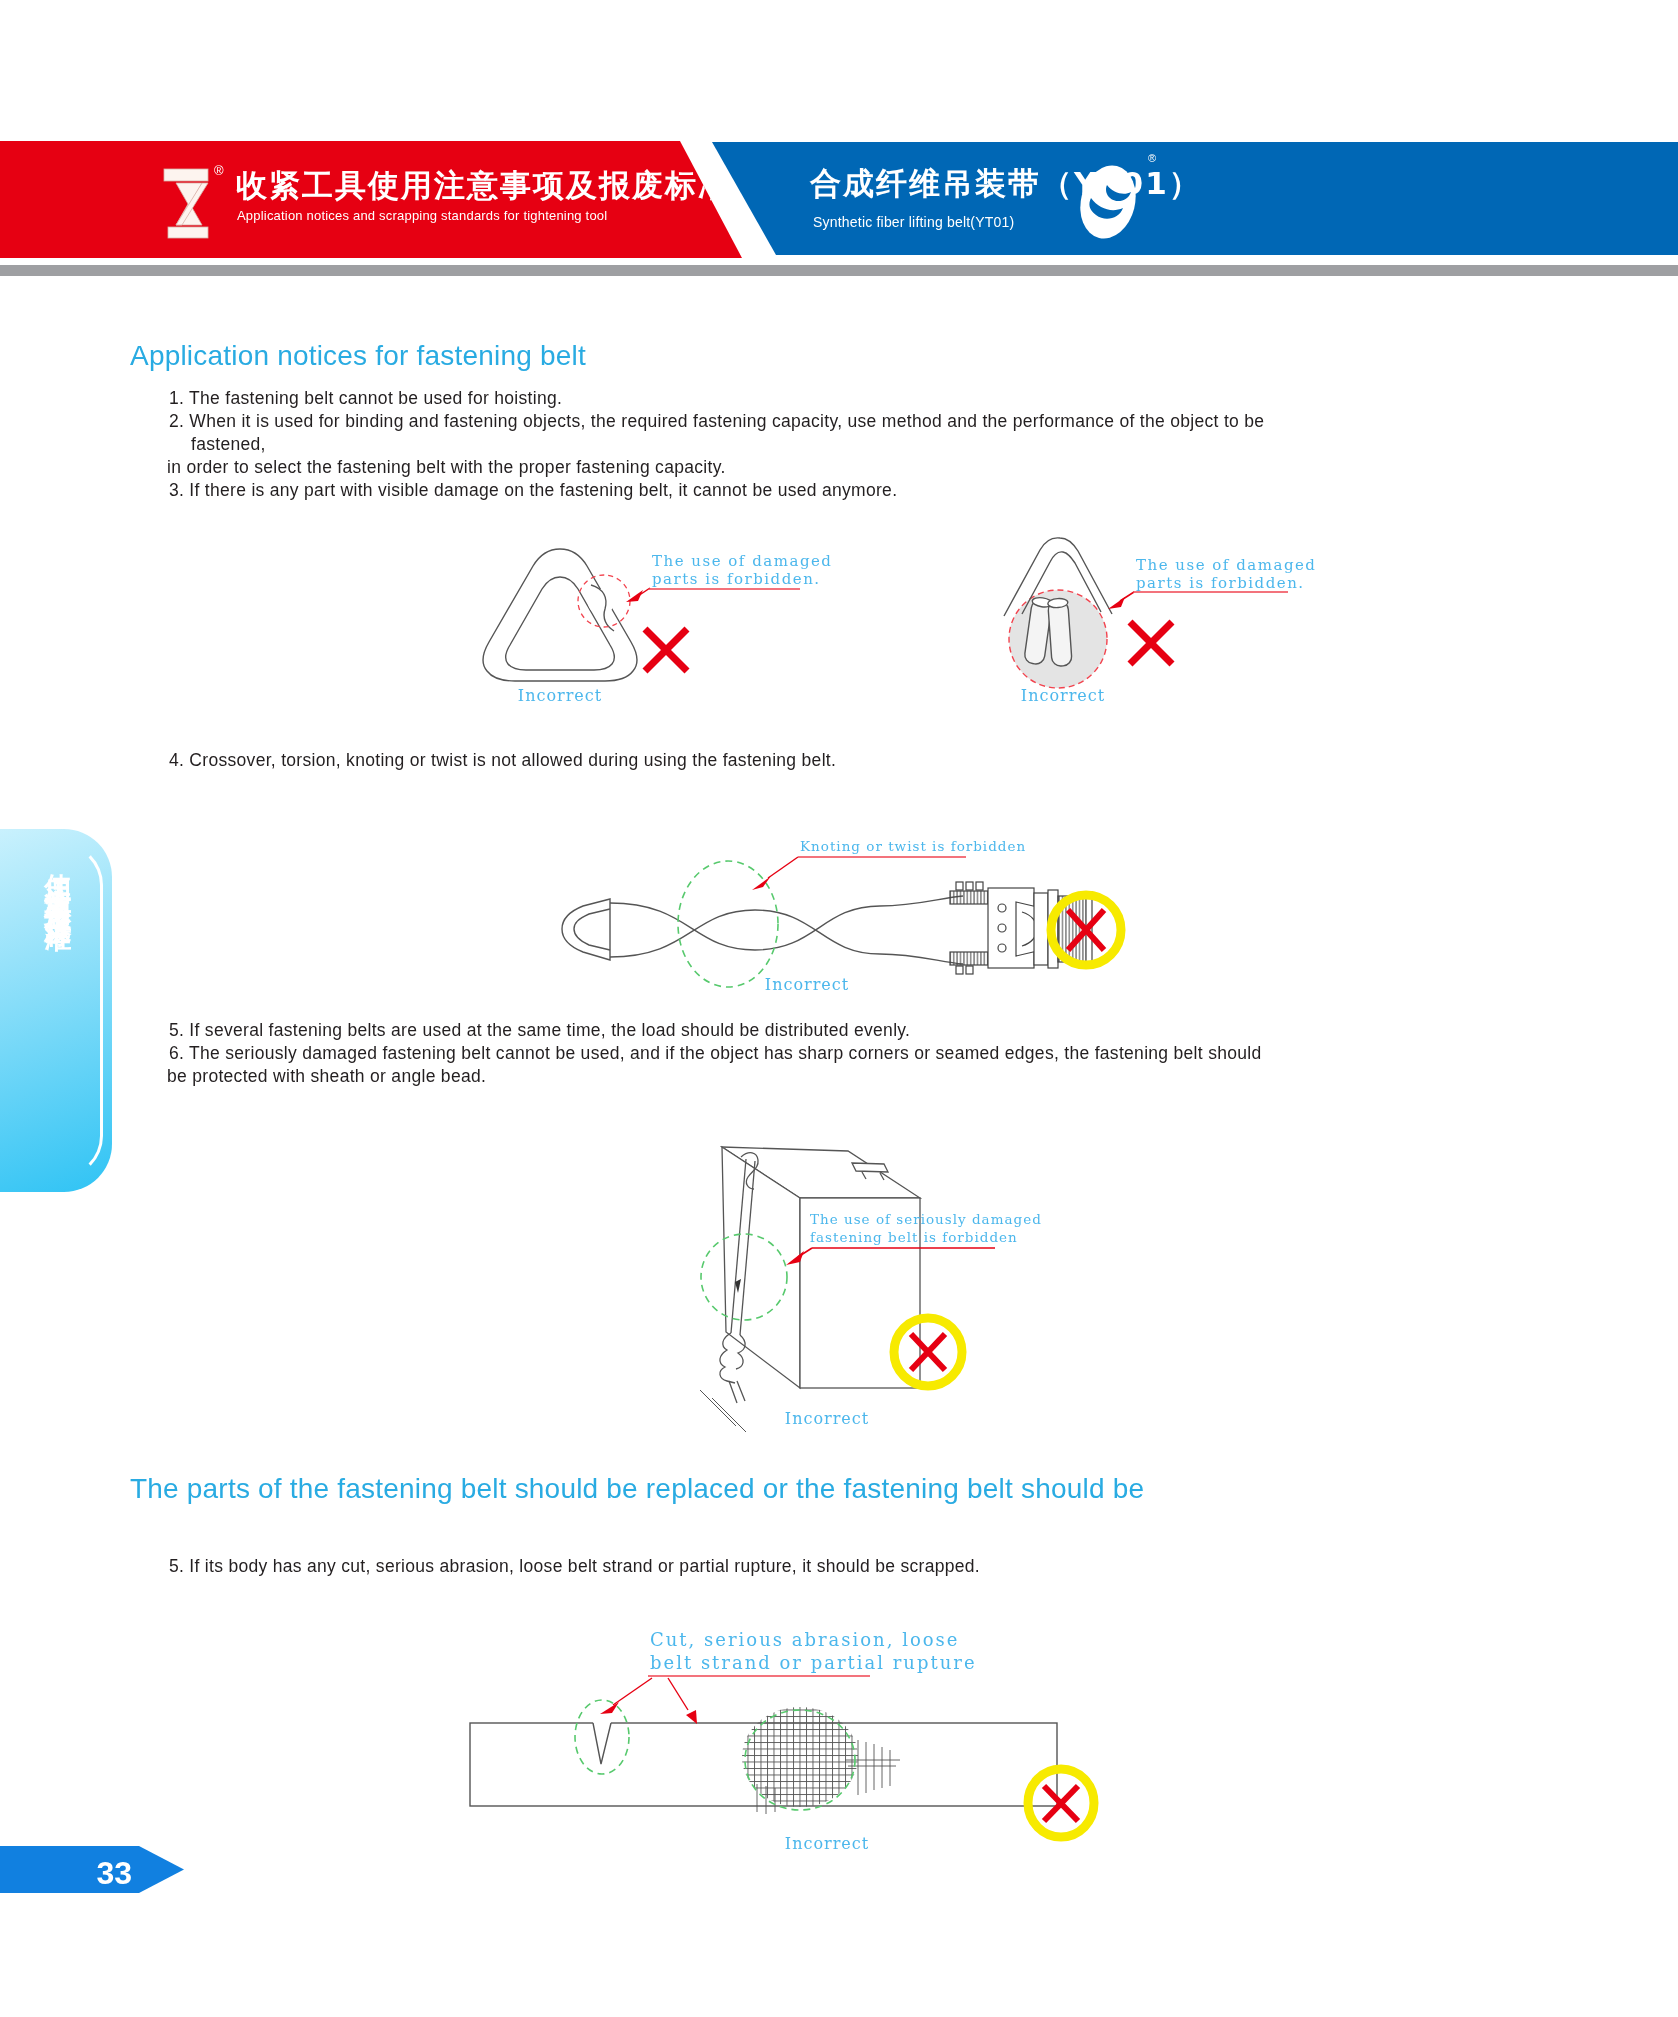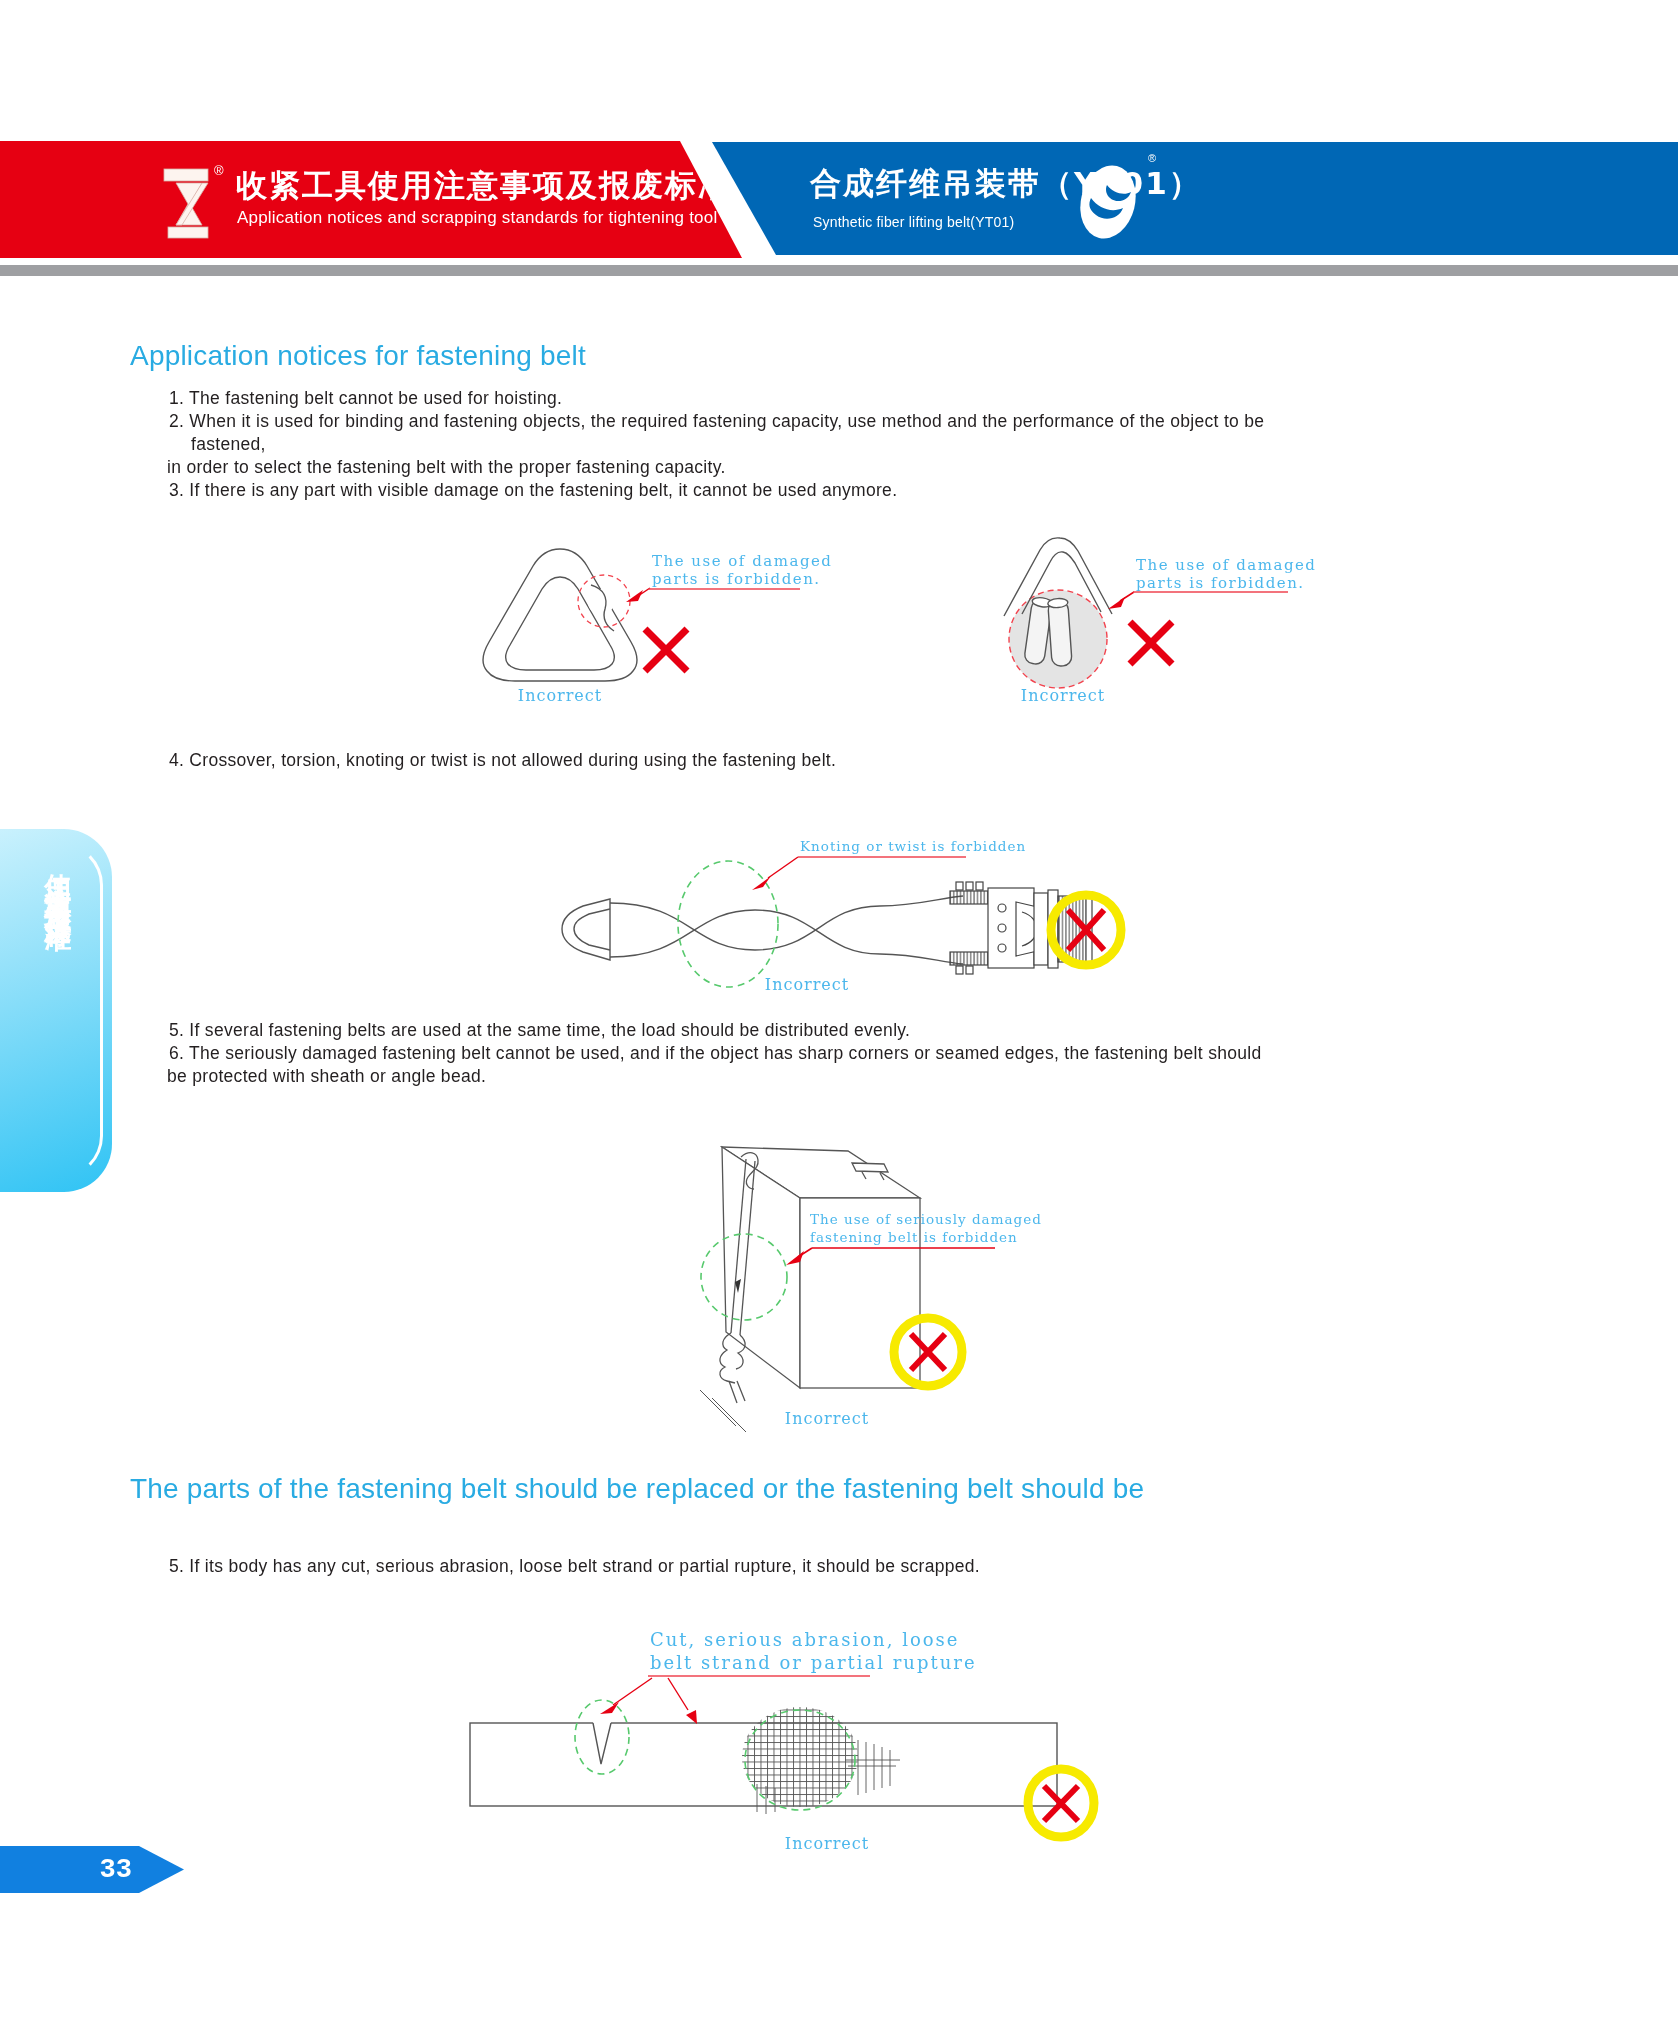--- a/index.html
+++ b/index.html
@@ -5,34 +5,34 @@
   html,body{margin:0;padding:0;background:#888;}
   .page{position:relative;width:1678px;height:2017px;background:#fff;overflow:hidden;
         font-family:"Liberation Sans",sans-serif;margin:0 auto;}
   .abs{position:absolute;white-space:nowrap;}
   
   .band-red{position:absolute;left:0;top:141px;width:742px;height:117px;background:#e60012;
             clip-path:polygon(0 0,680px 0,742px 100%,0 100%);}
   .band-blue{position:absolute;left:712px;top:142px;width:966px;height:113px;background:#0067b5;
              clip-path:polygon(0 0,100% 0,100% 100%,64px 100%);}
   .hdr-zh{color:#fff;font-weight:bold;font-size:31px;letter-spacing:2px;font-family:"DejaVu Sans",sans-serif;}
-  .hdr-en{color:#fff;font-size:17px;letter-spacing:0.2px;}
+  .hdr-en{color:#fff;font-size:13px;letter-spacing:0.2px;}
   .divider{position:absolute;left:0;top:265px;width:1678px;height:11px;background:#9e9fa2;}
   .reg{color:#fff;font-size:13px;}
   
   .tab{position:absolute;left:0;top:829px;width:112px;height:363px;border-radius:0 48px 48px 0;
        background:linear-gradient(160deg,#c9f1fd 0%,#86ddf9 45%,#2fc3f4 100%);}
   .tab-arc{position:absolute;right:9px;top:14px;bottom:14px;width:52px;border:3px solid transparent;
            border-right:3px solid #fff;border-radius:0 42px 42px 0;}
   .tab-text{position:absolute;left:40px;top:24px;writing-mode:vertical-rl;text-orientation:upright;
             color:#fff;font-weight:bold;font-size:27px;letter-spacing:5px;font-family:"DejaVu Sans",sans-serif;}
   
   .page-arrow{position:absolute;left:0;top:1846px;width:184px;height:47px;background:#1180e0;
               clip-path:polygon(0 0,139px 0,184px 50%,139px 100%,0 100%);}
-  .page-num{position:absolute;right:52px;top:9px;color:#fff;font-weight:bold;font-size:27px;font-family:Liberation Mono, monospace;}
+  .page-num{position:absolute;right:52px;top:9px;color:#fff;font-weight:bold;font-size:32px;}
   
   .h1{color:#29abe2;font-size:28px;letter-spacing:0.2px;}
   .li{color:#231f20;font-size:17.5px;letter-spacing:0.3px;margin-left:39px;}
   .fig{position:absolute;left:0;top:0;width:1678px;height:2017px;}
   svg text.note{font-family:"DejaVu Serif","Liberation Serif",serif;fill:#4cb7ec;}
   svg text.cap{font-family:"DejaVu Serif","Liberation Serif",serif;fill:#4cb7ec;font-size:16px;letter-spacing:1px;}
 </style>
 </head>
 <body>
 

